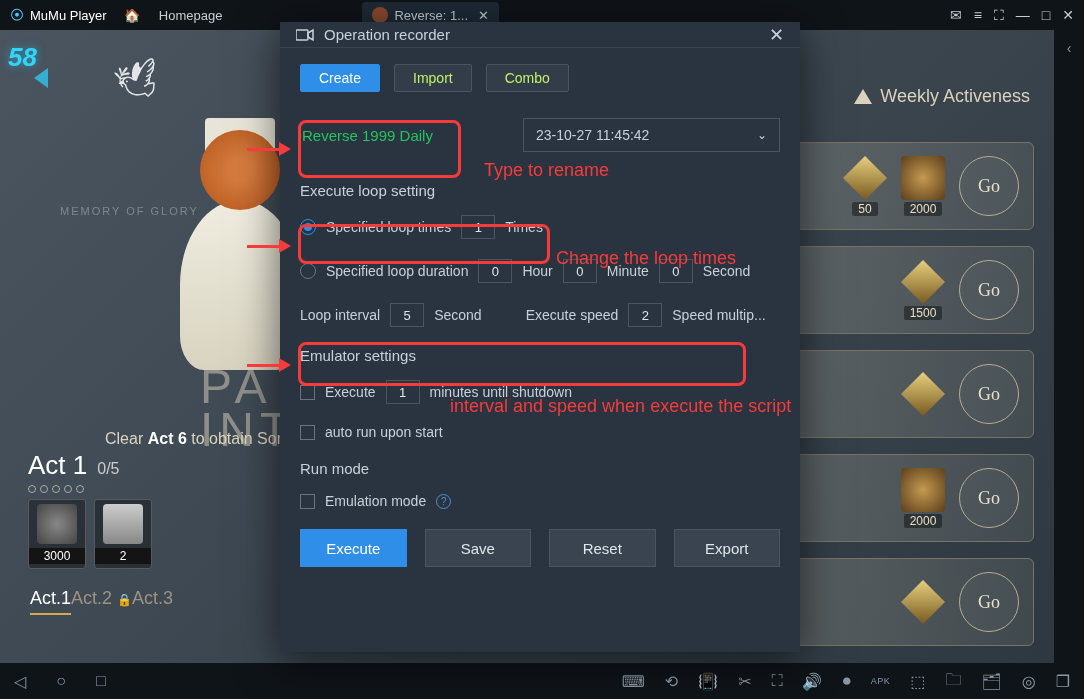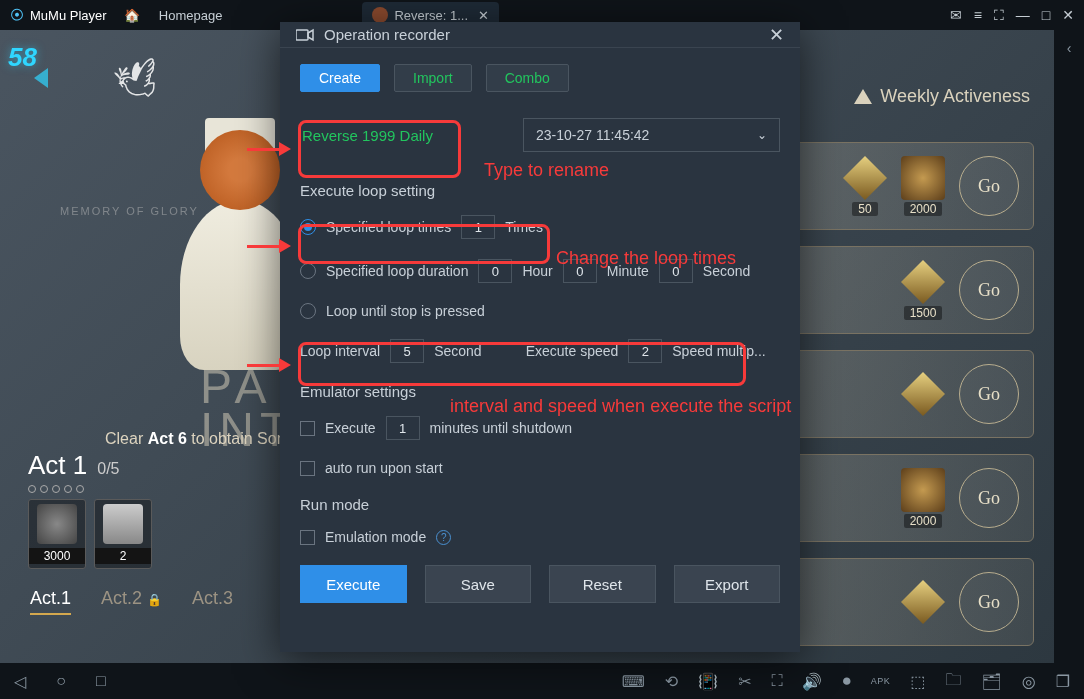--- a/index.html
+++ b/index.html
@@ -36,21 +36,21 @@
   .act-header { font-family: serif; color: #fff; font-size: 26px; display: flex; align-items: baseline; gap: 10px;}
   .act-header .count { font-size: 16px; color: #ccc; }
   .dots { display: flex; gap: 4px; margin: 4px 0 6px; }
   .dots span { width: 8px; height: 8px; border: 1px solid #aaa; border-radius: 50%; display: inline-block;}
   .rewards { display: flex; gap: 8px; }
   .reward { width: 58px; background: rgba(0,0,0,0.35); border: 1px solid #5a5a5a; border-radius: 3px; display: flex; flex-direction: column; align-items: center; padding: 4px 0;}
   .reward .ico { width: 40px; height: 40px; border-radius: 50%; background: radial-gradient(circle, #b88840, #5a4420); }
   .reward .ico.r2 { background: radial-gradient(circle, #888, #444); border-radius: 4px;}
   .reward .ico.r3 { background: linear-gradient(#ccc, #888); border-radius: 4px;}
   .reward .val { background: #141414; color: #fff; font-size: 12px; width: 100%; text-align: center; margin-top: 4px; padding: 1px 0;}
-  .act-tabs { position: absolute; left: 30px; top: 558px; display: flex; gap: 30px; font-family: serif; font-size: 18px; justify-content: center;}
+  .act-tabs { position: absolute; left: 30px; top: 558px; display: flex; font-family: serif; font-size: 18px; justify-content: center;}
   .act-tabs .t { color: #9c9383; }
   .act-tabs .t.active { color: #fff; border-bottom: 2px solid #d4a84e; padding-bottom: 4px;}
   .lock-ico { font-size: 12px; }
 
   
   .weekly-bar { position: absolute; right: 24px; top: 56px; display: flex; align-items: center; gap: 8px; font-family: serif; font-size: 18px; color: #dad2bd; }
   .weekly-bar .tri { display:inline-block; width:0;height:0; border-left:9px solid transparent; border-right:9px solid transparent; border-bottom:15px solid #dad2bd; }
   .cards { position: absolute; right: 20px; top: 112px; display: flex; flex-direction: column; gap: 16px; }
   .card { width: 240px; height: 88px; background: linear-gradient(90deg, rgba(220,212,190,0.22), rgba(220,212,190,0.1)); border: 1px solid #7a7363; border-radius: 6px; display: flex; align-items: center; justify-content: flex-end; padding: 0 14px; gap: 14px;}
   .card .item { display: flex; flex-direction: column; align-items: center; gap: 2px;}
@@ -69,21 +69,21 @@
   .bottombar .apktxt { font-size: 9px; letter-spacing: 0.5px;}
 
   
   .modal { position: absolute; left: 280px; top: 22px; width: 520px; height: 630px; background: #2a3440; box-shadow: 0 8px 40px rgba(0,0,0,0.6); color: #c8d0d8; font-size: 14px; }
   .modal-header { height: 26px; display: flex; align-items: center; padding: 0 16px; border-bottom: 1px solid #3a4450; }
   .modal-header .cam { margin-right: 10px; }
   .modal-header .title { flex: 1; font-size: 15px; }
   .modal-header .close { font-size: 18px; cursor: pointer; }
   .modal-body { padding: 16px 20px 0; }
   .tab-row { display: flex; gap: 14px; margin-bottom: 26px;}
-  .mtab { padding: 5px 18px; border: 1px solid #4a5560; background: #323d49; color: #22c55e; font-size: 14px; border-radius: 2px; cursor: pointer;}
+  .mtab { padding: 5px 18px; border: 1px solid #4a5560; background: #323d49; color: #bef264; font-size: 14px; border-radius: 2px; cursor: pointer;}
   .mtab.active { background: #2f8fe8; border-color: #2f8fe8; color: #fff; }
   .name-row { display: flex; gap: 20px; align-items: center; margin-bottom: 30px;}
   .name-input { flex: 0 0 150px; background: transparent; border: none; color: #22c55e; font-size: 15px; padding: 8px 2px; outline: none;}
   .date-sel { flex: 1; border: 1px solid #4a5560; padding: 8px 12px; display: flex; align-items: center; justify-content: space-between;}
   .date-sel .chev { font-size: 12px; }
   .section-title { color: #c8d0d8; font-size: 15px; margin: 6px 0 16px; }
   .opt-row { display: flex; align-items: center; gap: 10px; margin-bottom: 20px; font-size: 14px;}
   .radio { width: 16px; height: 16px; border: 1px solid #6a7480; border-radius: 50%; display: inline-flex; align-items: center; justify-content: center; flex-shrink: 0;}
   .radio.checked { border-color: #2f8fe8; }
   .radio.checked::after { content: ""; width: 8px; height: 8px; background: #2f8fe8; border-radius: 50%; }
@@ -284,24 +284,20 @@
       <span class="radio"></span>
       <span>Specified loop duration</span>
       <input class="num-input" value="0" style="">
       <span class="unit">Hour</span>
       <input class="num-input" value="0" style="">
       <span class="unit">Minute</span>
       <input class="num-input" value="0" style="">
       <span class="unit">Second</span>
     </div>
 
-    <div class="opt-row">
-      <span class="radio"></span>
-      <span>Loop until stop is pressed</span>
-    </div>
 
     <div class="opt-row">
       <span>Loop interval</span>
       <input class="num-input" value="5" style="">
       <span class="unit">Second</span>
       <span style="width:24px"></span>
       <span>Execute speed</span>
       <input class="num-input" value="2" style="">
       <span class="unit">Speed multip...</span>
     </div>

